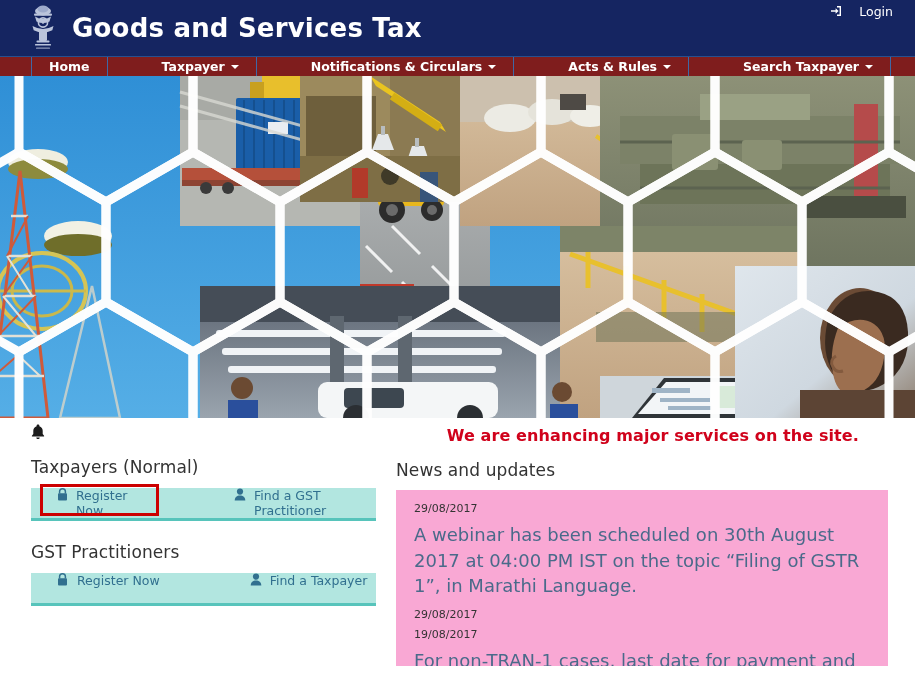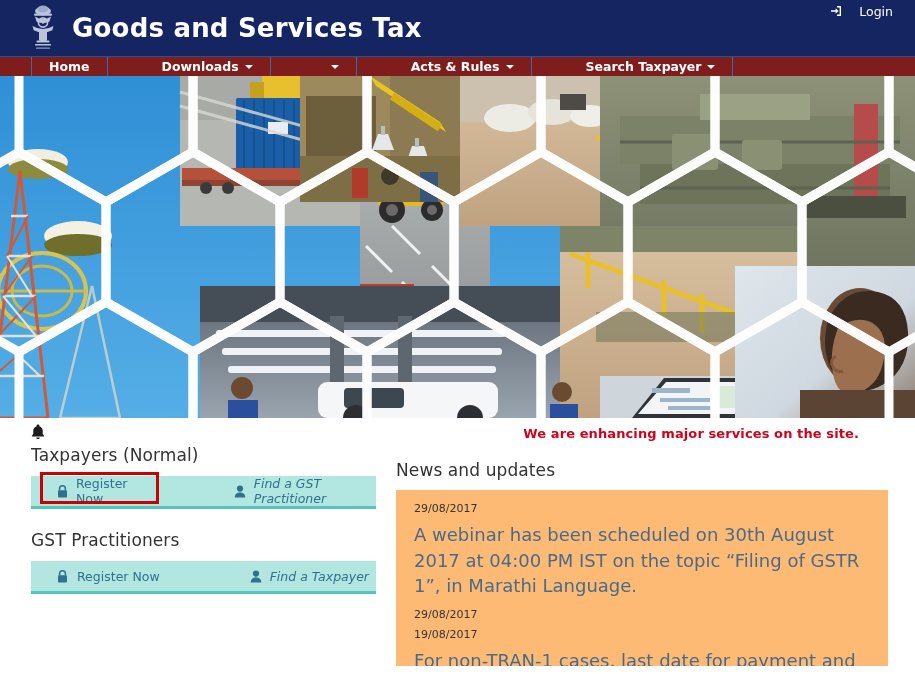--- a/index.html
+++ b/index.html
@@ -97,58 +97,59 @@
   .bell-row {
     position: absolute;
     left: 31px; top: 6px;
     width: 20px; height: 18px;
   }
   .notice-text {
     position: absolute;
     right: 56px;
     top: 8px;
     color: #d0021b;
-    font-size: 13px;
+    font-size: 16px;
     font-weight: bold;
     letter-spacing: .1px;
   }
 
   .left-col {
     position: absolute;
     left: 31px; top: 27px;
     width: 345px;
   }
   .section-head {
     font-size: 17px;
     color: #333333;
     font-weight: 400;
     margin-bottom: 11px;
     letter-spacing: .1px;
+    margin-top: 12px;
   }
   .action-bar {
     background: #b2e6e0;
     border-bottom: 3px solid #57c4bb;
     height: 33px;
     display: flex;
     align-items: center;
     margin-bottom: 21px;
     position: relative;
   }
   .action-link {
     display: flex;
-    align-items: center;
+    align-items: flex-start;
     gap: 8px;
     color: #31708f;
     font-size: 12.5px;
     cursor: pointer;
     height: 100%;
     padding: 0 4px;
   }
   .action-link.first { margin-left: 22px; }
-  .action-link.second { margin-left: 82px; font-style: italic; }
+  .action-link.second { margin-left: 82px; }
   .action-link .ico { width: 12px; height: 13px; display:inline-block; }
   .hl-box {
     position: absolute;
     left: 9px; top: -4px;
     width: 119px; height: 32px;
     border: 3px solid #cc0000;
     pointer-events: none;
   }
 
   .right-col {
@@ -157,21 +158,21 @@
     width: 492px;
   }
   .news-head {
     font-size: 17px;
     color: #333333;
     font-weight: 400;
     margin-bottom: 10px;
     letter-spacing: .1px;
   }
   .news-panel {
-    background: #fdba74;
+    background: #f9a8d4;
     padding: 12px 16px 8px 18px;
     height: 176px;
     overflow: hidden;
   }
   .news-date {
     font-size: 11px;
     color: #333333;
     margin-bottom: 7px;
   }
   .news-body {
@@ -213,24 +214,25 @@
     </span>
     <span>Login</span>
   </div>
 </div>
 
 <div class="navbar">
   <div class="nav-item">
     <span>Home</span>
   </div>
   <div class="nav-item">
-    <span>Downloads</span>
+    <span>Taxpayer</span>
     <span class="caret"></span>
   </div>
   <div class="nav-item">
+    <span>Notifications &amp; Circulars</span>
     <span class="caret"></span>
   </div>
   <div class="nav-item">
     <span>Acts &amp; Rules</span>
     <span class="caret"></span>
   </div>
   <div class="nav-item">
     <span>Search Taxpayer</span>
     <span class="caret"></span>
   </div>

